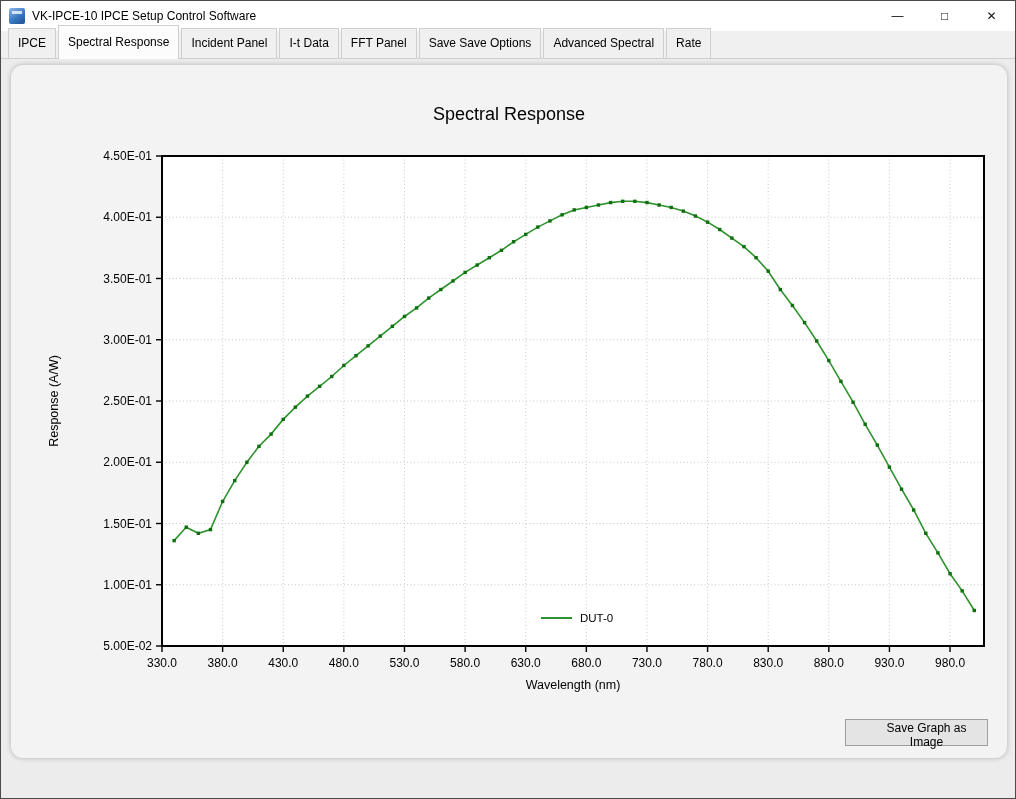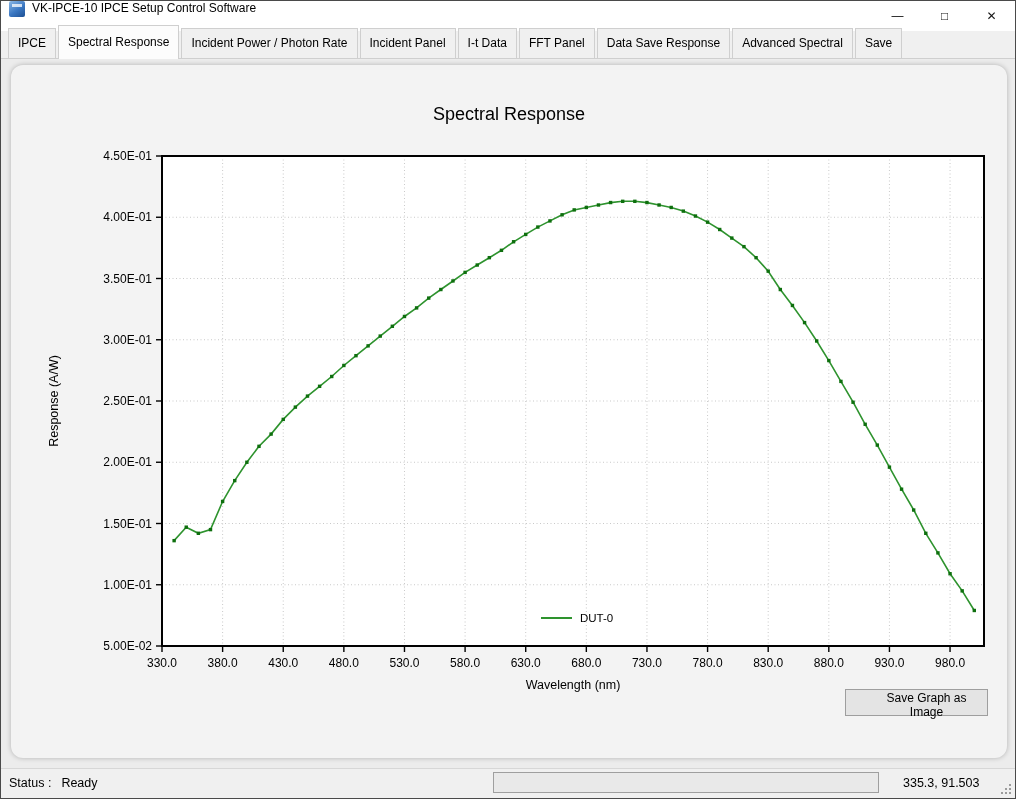--- a/index.html
+++ b/index.html
@@ -1,21 +1,21 @@
 <!DOCTYPE html>
 <html><head>
 <meta charset="utf-8">
 <style>
   html,body{margin:0;padding:0;background:#d8d8d8;}
   .window{position:relative;width:1016px;height:799px;box-sizing:border-box;
     background:#ececec;border:1px solid #4a4a4a;overflow:hidden;
     font-family:"Liberation Sans",sans-serif;color:#000;}
   
   .titlebar{position:absolute;top:0;left:0;right:0;height:30px;background:#ffffff;
-    display:flex;align-items:flex-start;}
+    display:flex;align-items:center;}
   .app-icon{width:16px;height:16px;margin:0 7px 0 8px;border-radius:2px;position:relative;
     background:linear-gradient(145deg,#8db9e6 0%,#3a77c2 55%,#1d4f93 100%);}
   .app-icon::after{content:"";position:absolute;left:3px;right:3px;top:3px;height:3px;
     background:rgba(255,255,255,.75);}
   .title-text{font-size:12px;}
   .win-controls{margin-left:auto;display:flex;height:100%;}
   .win-btn{width:47px;height:100%;display:flex;align-items:center;justify-content:center;
     font-size:12px;color:#111;cursor:default;}
   
   .tabstrip{position:absolute;top:30px;left:0;right:0;height:28px;background:#f0f0f0;
@@ -24,21 +24,21 @@
   .tab{font-size:12px;padding:4px 9px;background:#f0f0f0;border:1px solid #cfcfcf;
     border-bottom:none;margin-right:2px;height:21px;line-height:21px;white-space:nowrap;
     position:relative;}
   .tab.selected{height:25px;line-height:25px;background:#fcfcfc;margin-bottom:-1px;z-index:2;}
   
   .card{position:absolute;left:10px;top:64px;width:996px;height:693px;border-radius:12px;
     background:#f3f3f3;box-shadow:0 0 5px rgba(0,0,0,.25);}
   .chart-title{position:absolute;top:39px;left:0;width:100%;text-align:center;
     font-size:18px;}
   #chart-svg{position:absolute;left:30px;top:71px;font-family:"Liberation Sans",sans-serif;}
-  .save-btn{position:absolute;left:834px;top:624px;width:143px;height:27px;
+  .save-btn{position:absolute;left:834px;top:654px;width:143px;height:27px;
     background:#e4e4e4;border:1px solid #9e9e9e;font-size:12px;color:#000;
     font-family:"Liberation Sans",sans-serif;padding-left:26px;}
   
   .statusbar{position:absolute;left:0;right:0;bottom:0;height:29px;background:#f0f0f0;
     border-top:1px solid #d7d7d7;}
   .status-text{position:absolute;left:8px;top:7px;font-size:12.5px;}
   .status-text .val{margin-left:10px;}
   .progress{position:absolute;left:492px;top:3px;width:386px;height:21px;
     border:1px solid #9f9f9f;background:#e9e9e9;box-sizing:border-box;}
   .progress .fill{height:100%;background:#06b025;width:0%;}
@@ -56,27 +56,26 @@
     <div class="win-controls" id="win-controls">
         <div class="win-btn">—</div>
         <div class="win-btn">□</div>
         <div class="win-btn">✕</div>
       </div>
   </div>
 
   <div class="tabstrip" id="tabstrip">
       <div class="tab">IPCE</div>
       <div class="tab selected">Spectral Response</div>
-      <div class="tab">Incident Power / Photon Rate</div>
       <div class="tab">Incident Panel</div>
       <div class="tab">I-t Data</div>
       <div class="tab">FFT Panel</div>
-      <div class="tab">Data Save Response</div>
+      <div class="tab">Save Save Options</div>
       <div class="tab">Advanced Spectral</div>
-      <div class="tab">Save</div>
+      <div class="tab">Rate</div>
     </div>
 
   <div class="card">
     <div class="chart-title">Spectral Response</div>
     <svg id="chart-svg" width="960" height="575">
         <rect x="121" y="20" width="822" height="490" fill="#ffffff"></rect>
         <g stroke="#c9c9c9" stroke-width="1" stroke-dasharray="1 2.5">
           <line x1="181.61946902654867" y1="20" x2="181.61946902654867" y2="510"></line>
           <line x1="242.23893805309734" y1="20" x2="242.23893805309734" y2="510"></line>
           <line x1="302.858407079646" y1="20" x2="302.858407079646" y2="510"></line>
@@ -224,33 +223,14 @@
         </g>
         <rect x="121" y="20" width="822" height="490" fill="none" stroke="#000" stroke-width="2"></rect>
         <g>
           <line x1="500" y1="482" x2="531" y2="482" stroke="#2e932e" stroke-width="2"></line>
           <text x="539" y="486" font-size="11.5" fill="#000">DUT-0</text>
         </g>
       </svg>
     <button class="save-btn">Save Graph as Image</button>
   </div>
 
-  <div class="statusbar">
-    <div class="status-text">
-      <span>Status :</span><span class="val">Ready</span>
-    </div>
-    <div class="progress">
-      <div class="fill" id="progress-fill" style="width: 0%;"></div>
-    </div>
-    <div class="coords">335.3, 91.503</div>
-    <svg class="grip" width="12" height="12">
-      <g fill="#9c9c9c">
-        <rect x="9" y="1" width="2" height="2"></rect>
-          <rect x="5" y="5" width="2" height="2"></rect>
-        <rect x="9" y="5" width="2" height="2"></rect>
-          <rect x="1" y="9" width="2" height="2"></rect>
-        <rect x="5" y="9" width="2" height="2"></rect>
-          <rect x="9" y="9" width="2" height="2"></rect>
-      </g>
-    </svg>
-  </div>
 
 </div>
 
 </body></html>

